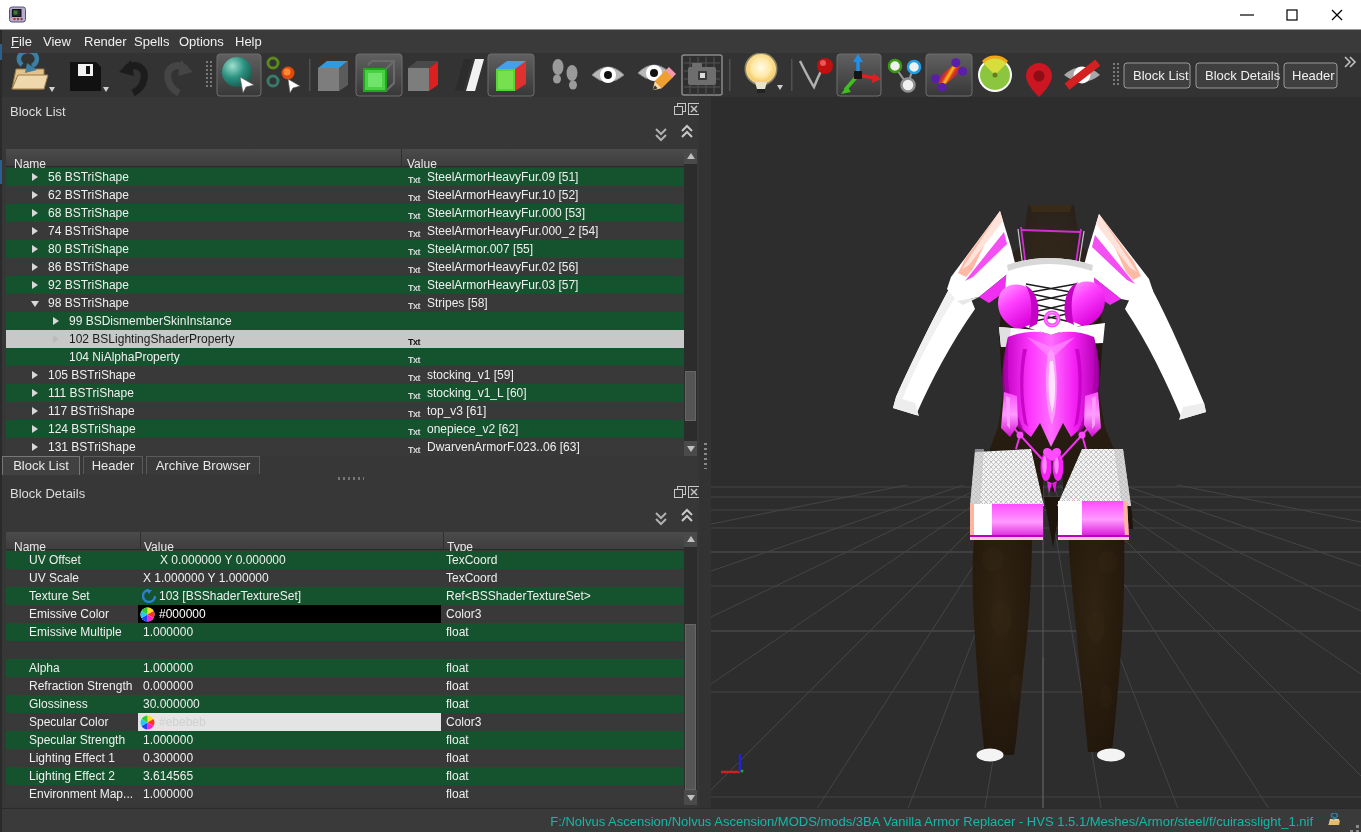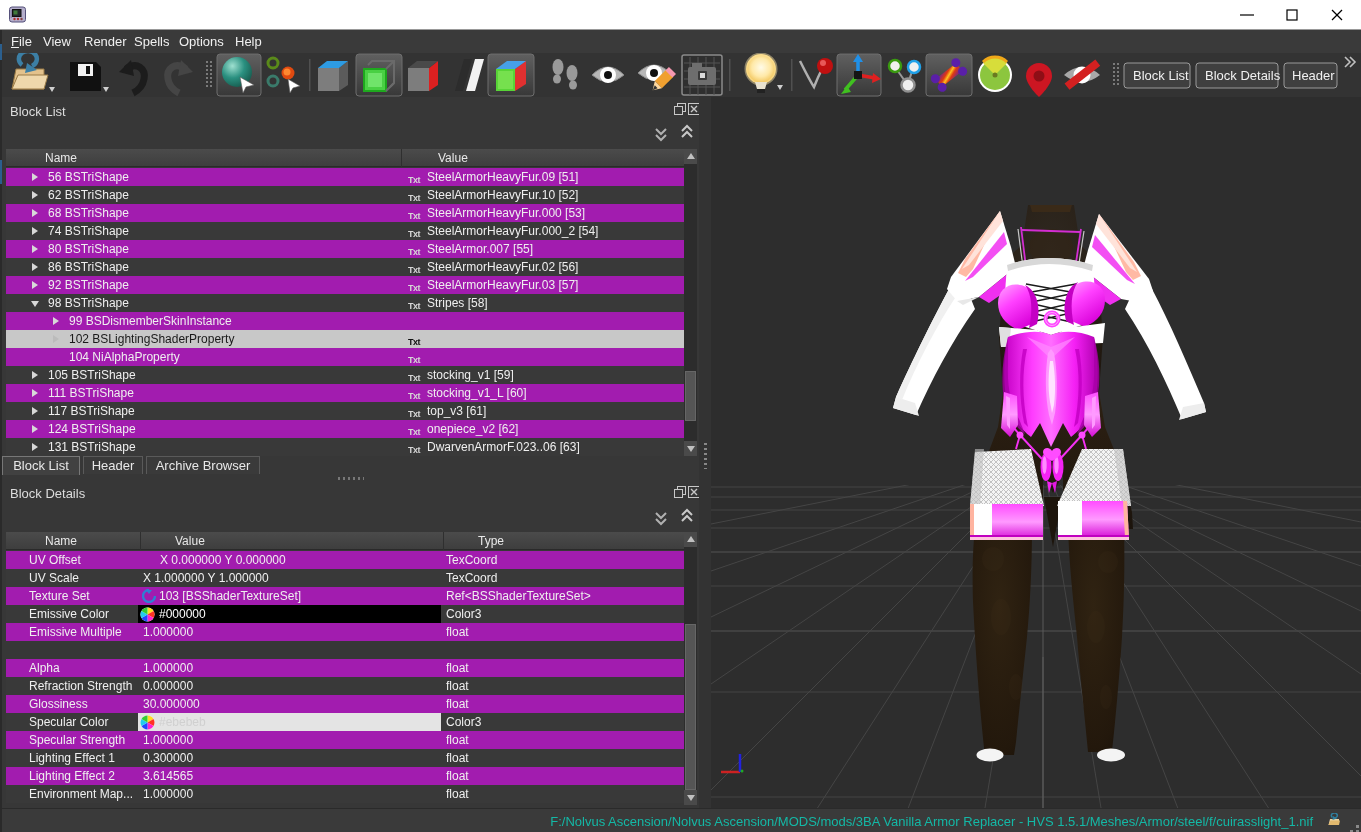--- a/index.html
+++ b/index.html
@@ -12,23 +12,23 @@
 #titletext{position:absolute;left:30px;top:6px;font-size:16.8px;color:#000;}
 
 #menubar{position:absolute;left:0;top:30px;width:1361px;height:23px;background:#3a3a3a;color:#f0f0f0;font-size:13px;}
 .mitem{position:absolute;top:4px;}
 
 #toolbar{position:absolute;left:0;top:53px;width:1361px;height:44px;background:#333333;}
 
 #leftpanel{position:absolute;left:0;top:97px;width:711px;height:711px;background:#373737;}
 .ptitle{position:absolute;font-size:13px;color:#dddddd;}
 .tblhead{position:absolute;background:linear-gradient(#4b4b4b,#3e3e3e);color:#e8e8e8;font-size:12px;border-bottom:1px solid #2a2a2a;}
-.hcell{position:absolute;top:2px;margin-left:31px;}
+.hcell{position:absolute;top:8px;}
 .row{position:absolute;left:6px;width:678px;height:18px;font-size:12px;color:#efefef;line-height:18px;white-space:nowrap;}
-.rowd{background:#a21caf;}
+.rowd{background:#14532d;}
 .rowl{background:#393939;}
 .rowsel{background:#c8c8c8;color:#1a1a1a;}
 .tri{position:absolute;top:5px;width:0;height:0;border-top:4px solid transparent;border-bottom:4px solid transparent;border-left:6px solid #d8d8d8;}
 .trid{position:absolute;top:7px;width:0;height:0;border-left:4px solid transparent;border-right:4px solid transparent;border-top:6px solid #d8d8d8;}
 .txticon{position:absolute;top:3px;font-size:9px;color:#d6d6d6;font-weight:bold;letter-spacing:-0.5px;}
 .nametxt{position:absolute;}
 .valtxt{position:absolute;left:421px;}
 .scroll{position:absolute;background:#2c2c2c;width:13px;}
 .sbtn{position:absolute;left:0;width:13px;height:15px;background:#4a4a4a;}
 .sarrow{position:absolute;left:3px;width:0;height:0;}

